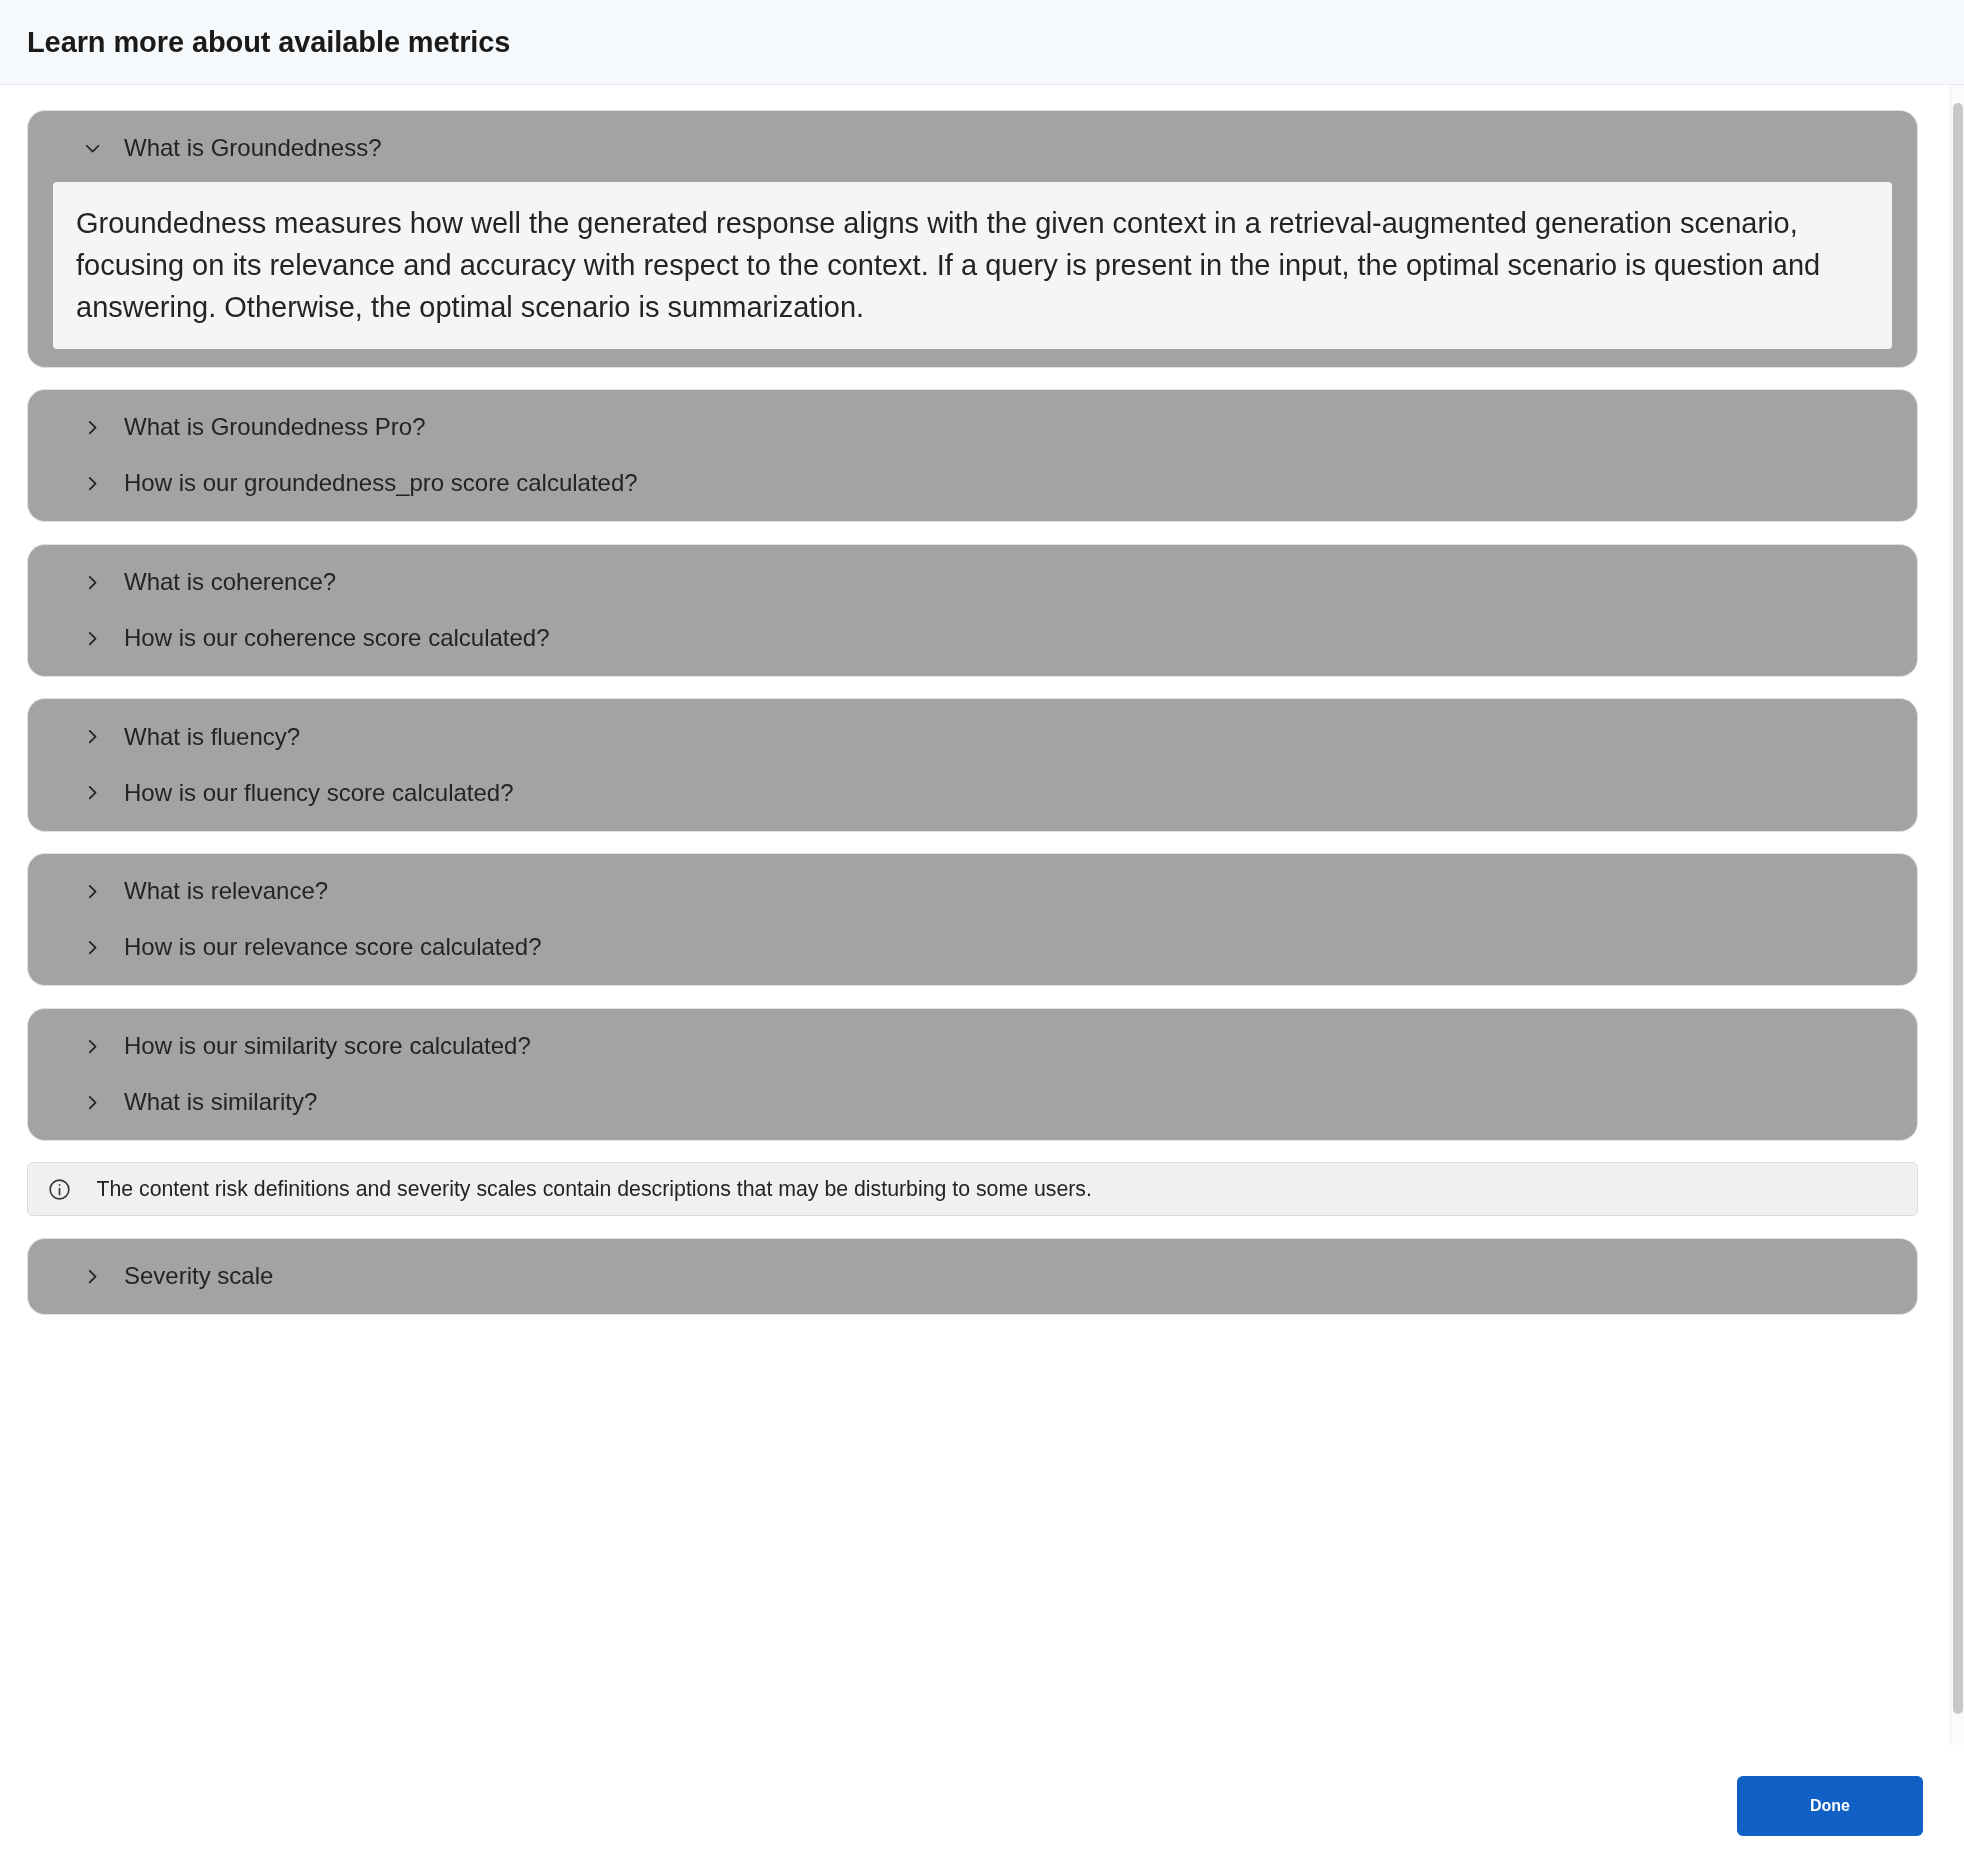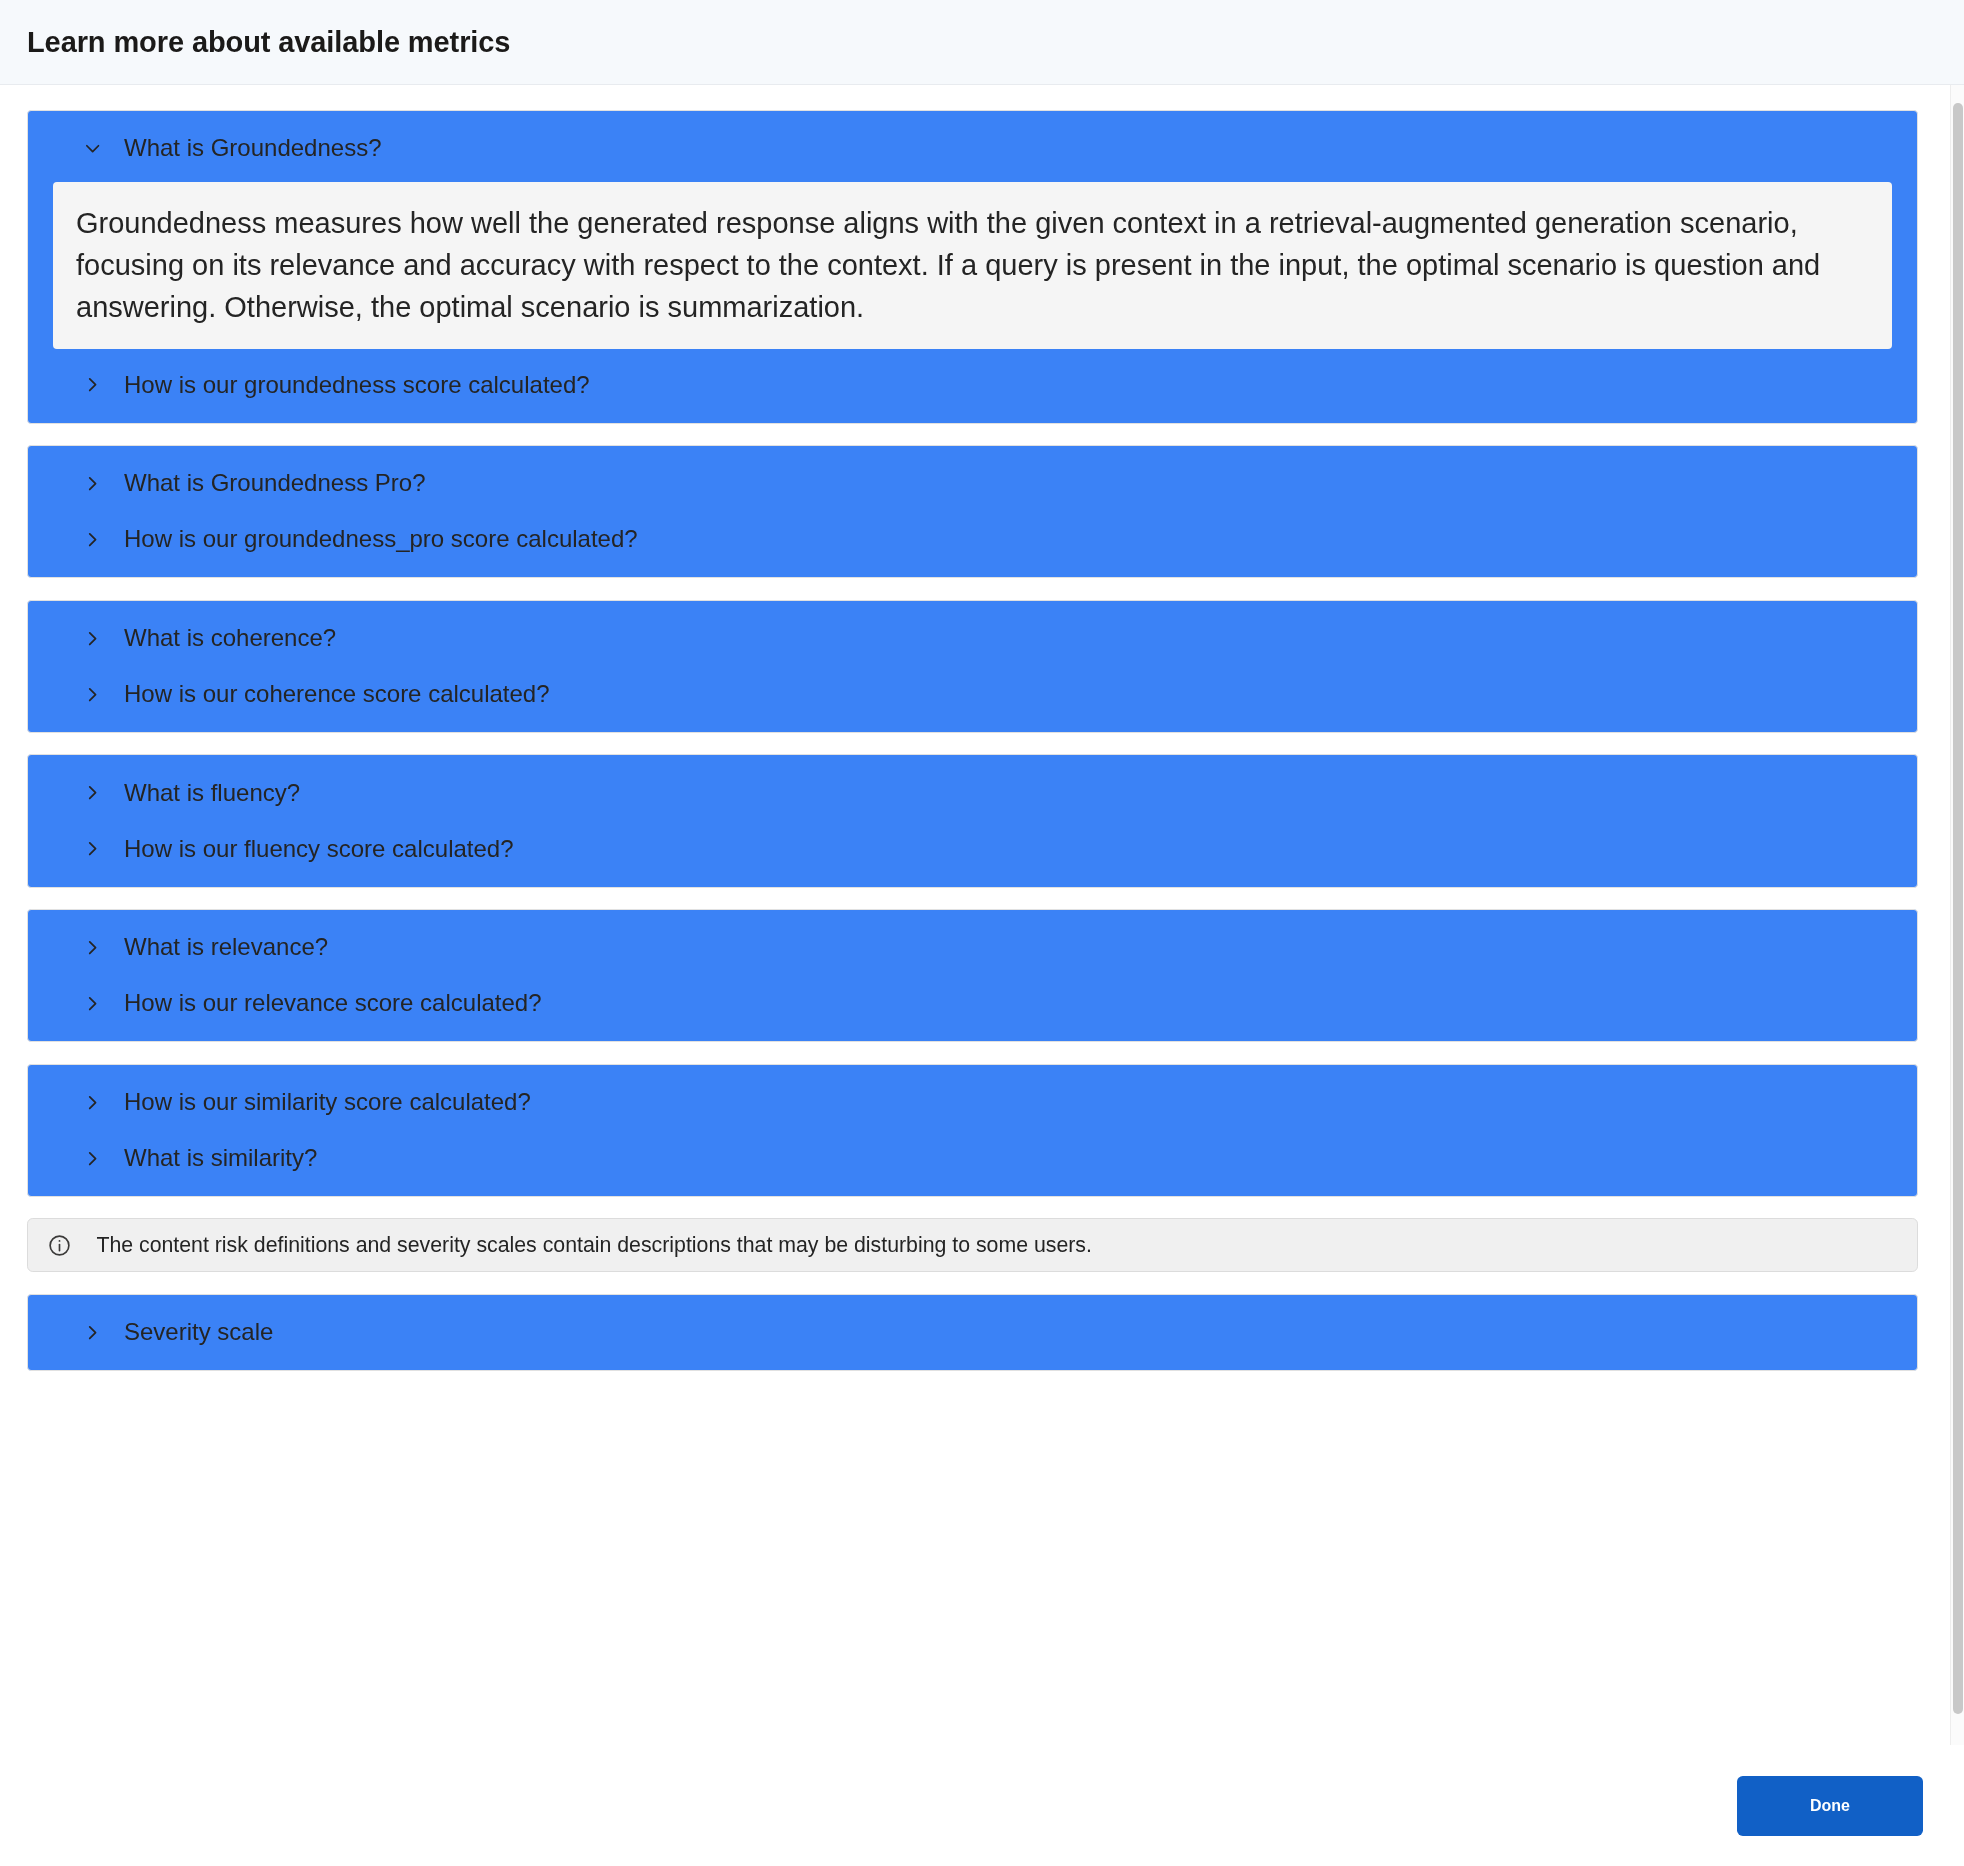--- a/index.html
+++ b/index.html
@@ -41,22 +41,22 @@
     overflow: hidden;
     padding: 25px 29px 0 27px;
   }
   .scroll-area {
     position: relative;
     height: 100%;
     padding-right: 17.5px;
   }
   .card {
     border: 1px solid #e1e1e1;
-    border-radius: 4px;
-    background: #3b82f6;
+    border-radius: 18px;
+    background: #a3a3a3;
     margin-bottom: 21.3px;
     padding: 9.7px 0 9.7px 0;
   }
   .accordion-row {
     display: flex;
     align-items: center;
     padding: 13.6px 23px 13.6px 49px;
     cursor: pointer;
     position: relative;
   }
@@ -166,28 +166,20 @@
           <span class="chev">
             <svg width="21.3" height="21.3" viewBox="0 0 22 22" fill="none" stroke="currentColor" stroke-width="1.8" stroke-linecap="round" stroke-linejoin="round">
                 <polyline points="5,8 11,14 17,8"></polyline>
               </svg>
           </span>
           <span class="accordion-label">What is Groundedness?</span>
         </div>
         <div class="answer-block">
           <div class="answer-text">Groundedness measures how well the generated response aligns with the given context in a retrieval-augmented generation scenario, focusing on its relevance and accuracy with respect to the context. If a query is present in the input, the optimal scenario is question and answering. Otherwise, the optimal scenario is summarization.</div>
         </div>
-        <div class="accordion-row">
-          <span class="chev">
-            <svg width="21.3" height="21.3" viewBox="0 0 22 22" fill="none" stroke="currentColor" stroke-width="1.8" stroke-linecap="round" stroke-linejoin="round">
-                <polyline points="8,5 14,11 8,17"></polyline>
-              </svg>
-          </span>
-          <span class="accordion-label">How is our groundedness score calculated?</span>
-        </div>
       </div>
 
       <div class="card">
         <div class="accordion-row">
           <span class="chev">
             <svg width="21.3" height="21.3" viewBox="0 0 22 22" fill="none" stroke="currentColor" stroke-width="1.8" stroke-linecap="round" stroke-linejoin="round">
                 <polyline points="8,5 14,11 8,17"></polyline>
               </svg>
           </span>
           <span class="accordion-label">What is Groundedness Pro?</span>

